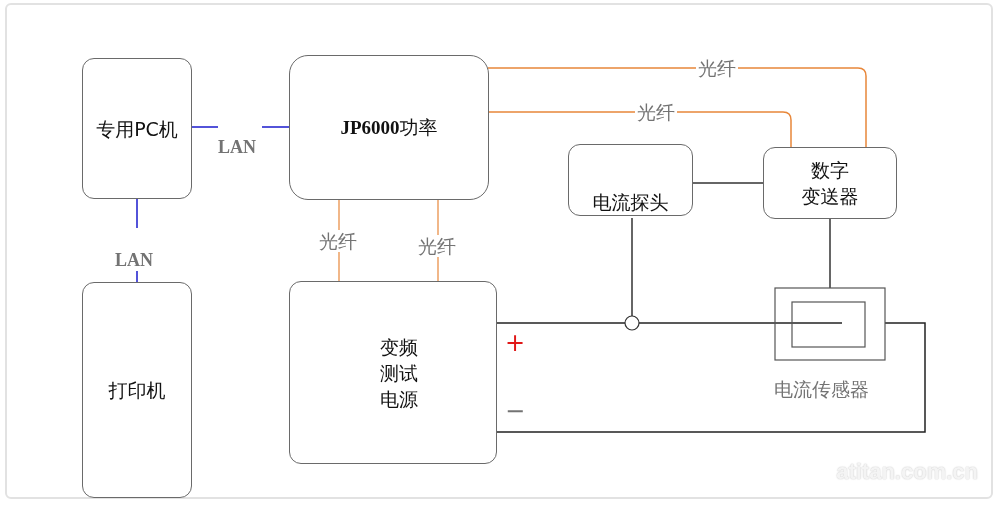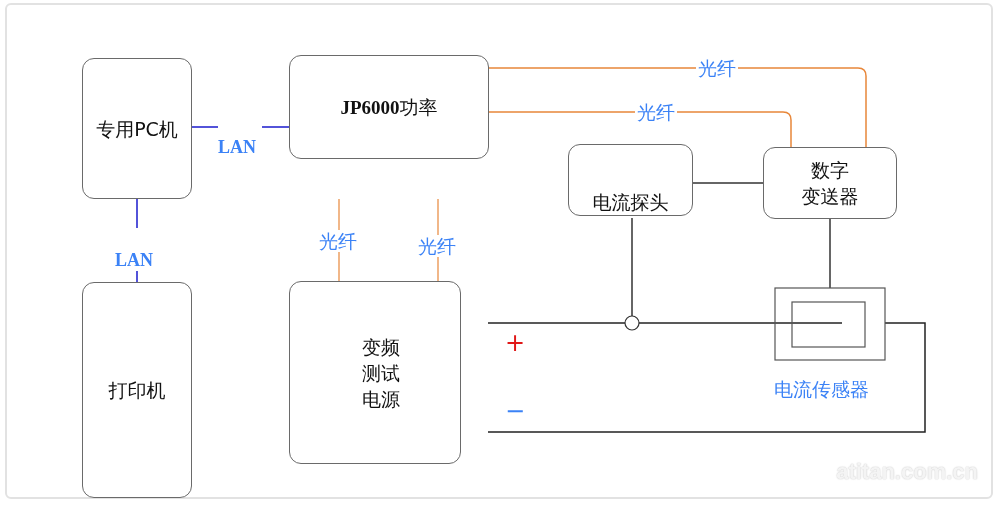--- a/index.html
+++ b/index.html
@@ -1,20 +1,20 @@
 <!DOCTYPE html>
 <html><head>
 <meta charset="utf-8">
 <style>
   html,body{margin:0;padding:0;background:#ffffff;}
   body{width:1000px;height:505px;position:relative;overflow:hidden;font-family:"DejaVu Sans",sans-serif;}
   .frame{position:absolute;left:5px;top:3px;width:988px;height:496px;border:2px solid #e2e2e2;border-radius:6px;box-sizing:border-box;}
   svg{position:absolute;left:0;top:0;}
   .box{position:absolute;border:1.5px solid #6a6a6a;border-radius:12px;box-sizing:border-box;display:flex;align-items:center;justify-content:center;text-align:center;color:#111;font-size:19px;line-height:26px;background:#fff;}
-  .lbl{position:absolute;color:#3b82f6;font-size:19px;background:#fff;padding:0 2px;line-height:22px;white-space:nowrap;}
+  .lbl{position:absolute;color:#737373;font-size:19px;background:#fff;padding:0 2px;line-height:22px;white-space:nowrap;}
   .lan{font-family:"Liberation Serif",serif;font-weight:bold;font-size:18px;margin-top:20px;}
   .bold{font-family:"Liberation Serif",serif;font-weight:bold;}
   .wm{position:absolute;right:22px;bottom:20px;font-family:"Liberation Sans",sans-serif;font-weight:bold;font-size:22px;color:#f4f4f4;text-shadow:0 0 2px #d6d6d6,0 0 1px #cfcfcf;text-align:right;}
 </style>
 </head>
 <body>
 
 <div class="frame"></div>
 
 <svg width="1000" height="505">
@@ -39,31 +39,31 @@
   <circle cx="632" cy="323" r="7" fill="#fff" stroke="#333" stroke-width="1.2"></circle>
 
   <rect x="775" y="288" width="110" height="72" fill="none" stroke="#555" stroke-width="1.2"></rect>
   <rect x="792" y="302" width="73" height="45" fill="none" stroke="#555" stroke-width="1.2"></rect>
 </svg>
 
 <div class="box" style="left:82px;top:58px;width:110px;height:141px;">
   <span style="font-size:19px;"><span>专用PC机</span></span>
 </div>
 
-<div class="box" style="left:289px;top:55px;width:200px;height:104px;">
+<div class="box" style="left:289px;top:55px;width:200px;height:145px;border-radius:19px;">
   <div>
     <div><span class="bold">JP6000</span><span>功率</span></div>
   </div>
 </div>
 
 <div class="box" style="left:82px;top:282px;width:110px;height:216px;">
   <span>打印机</span>
 </div>
 
-<div class="box" style="left:289px;top:281px;width:172px;height:183px;padding-left:12px;">
+<div class="box" style="left:289px;top:281px;width:208px;height:183px;padding-left:12px;">
   <div>
     <div>变频</div>
     <div>测试</div>
     <div>电源</div>
   </div>
 </div>
 
 <div class="box" style="left:568px;top:144px;width:125px;height:72px;align-items:flex-end;">
   <span>电流探头</span>
 </div>

